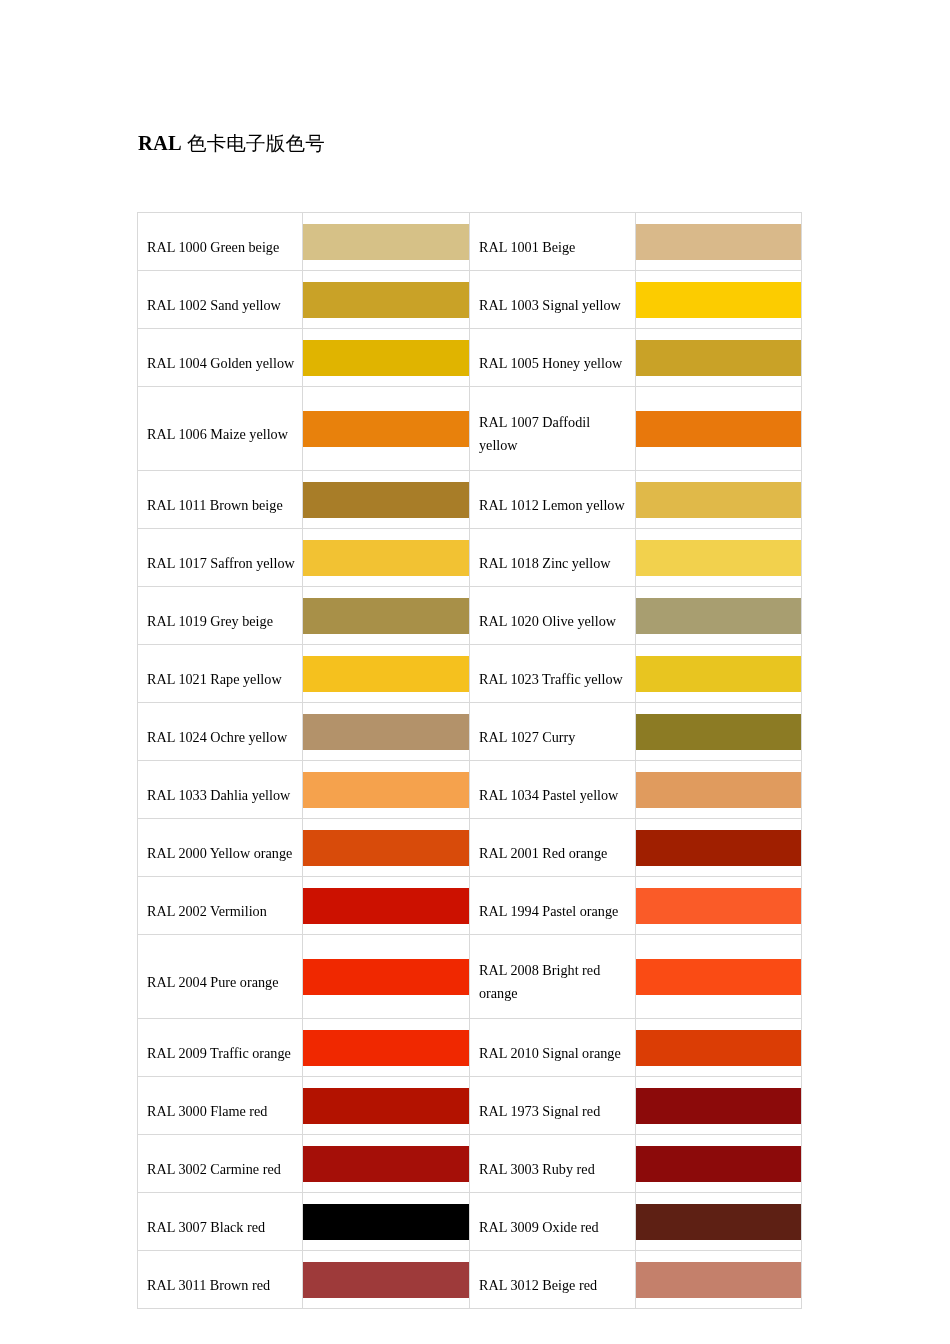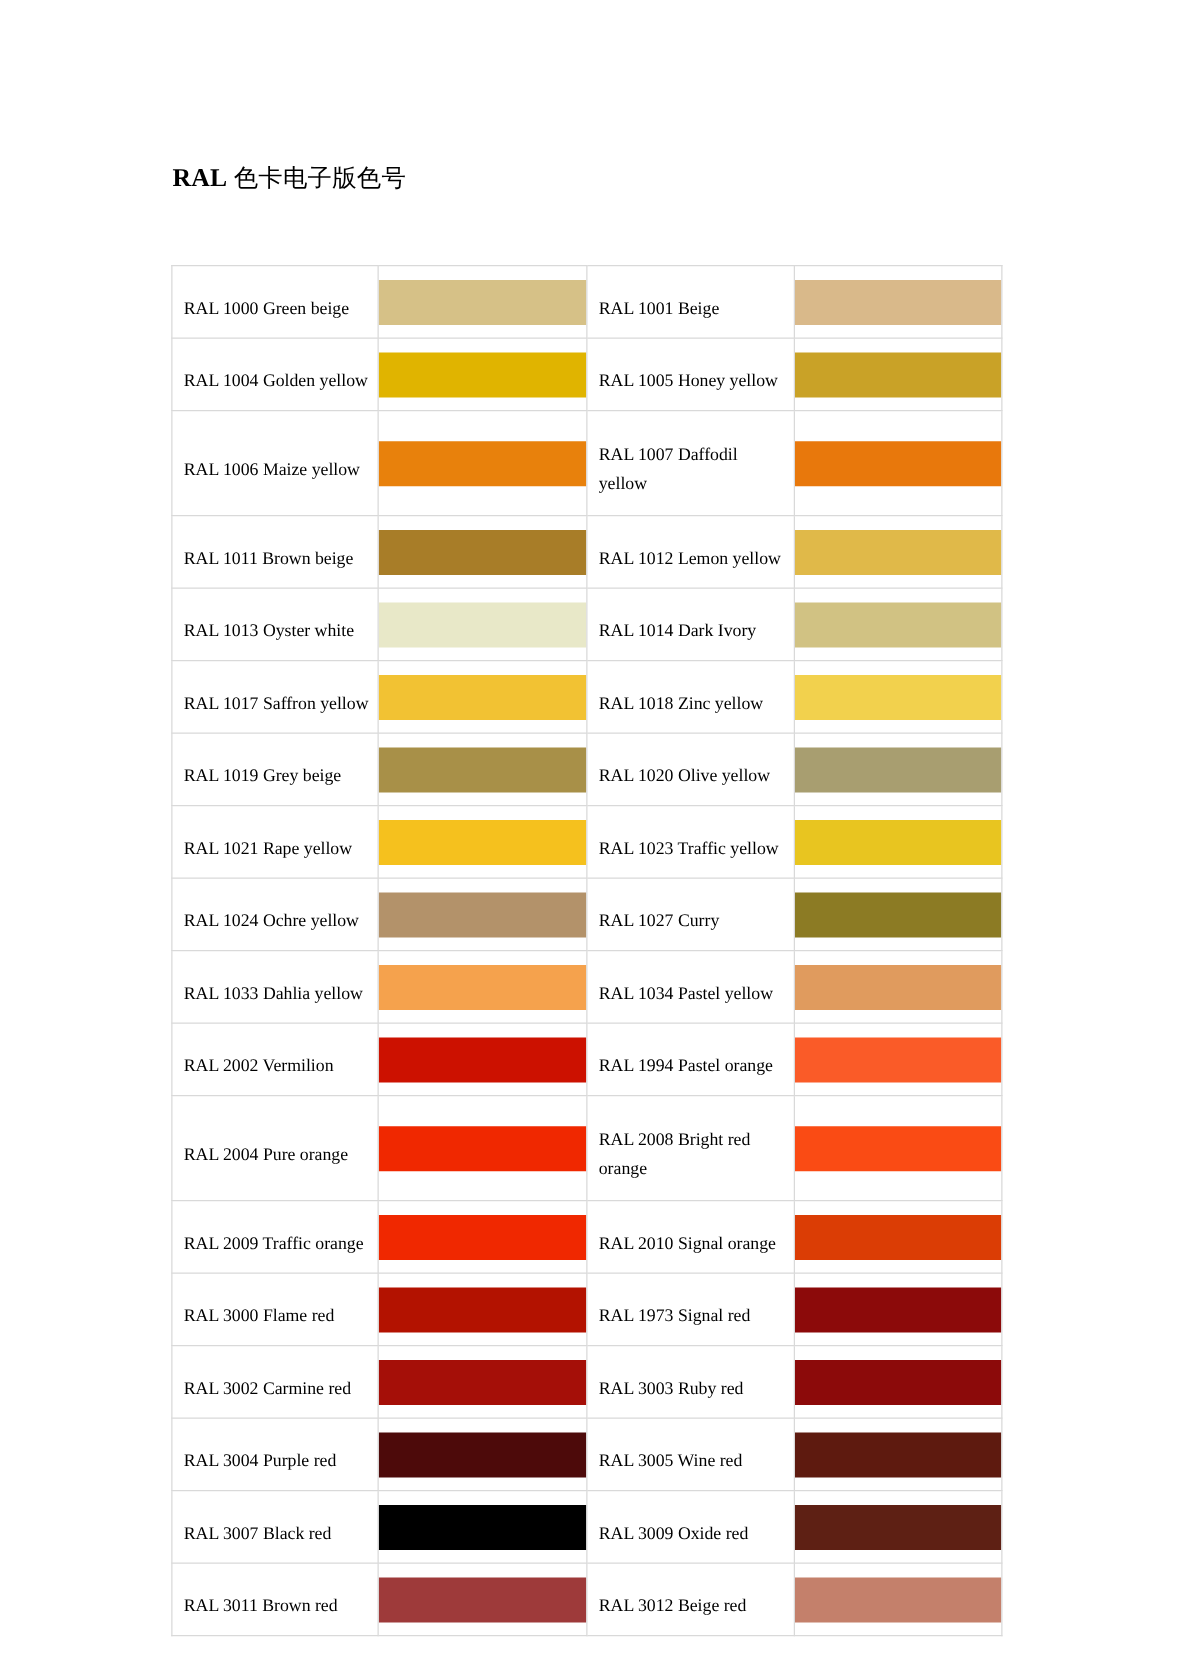--- a/index.html
+++ b/index.html
@@ -95,20 +95,30 @@
           <td class="name-cell">RAL 1000 Green beige</td>
           <td class="swatch-cell">
             <span class="swatch" style="background: rgb(214, 193, 135);"></span>
           </td>
           <td class="name-cell">RAL 1001 Beige</td>
           <td class="swatch-cell">
             <span class="swatch" style="background: rgb(217, 185, 138);"></span>
           </td>
         </tr>
         <tr class="r-norm">
+          <td class="name-cell">RAL 1002 Sand yellow</td>
+          <td class="swatch-cell">
+            <span class="swatch" style="background: rgb(201, 162, 39);"></span>
+          </td>
+          <td class="name-cell">RAL 1003 Signal yellow</td>
+          <td class="swatch-cell">
+            <span class="swatch" style="background: rgb(252, 204, 0);"></span>
+          </td>
+        </tr>
+        <tr class="r-norm">
           <td class="name-cell">RAL 1004 Golden yellow</td>
           <td class="swatch-cell">
             <span class="swatch" style="background: rgb(224, 180, 0);"></span>
           </td>
           <td class="name-cell">RAL 1005 Honey yellow</td>
           <td class="swatch-cell">
             <span class="swatch" style="background: rgb(201, 162, 39);"></span>
           </td>
         </tr>
         <tr class="r-tall">
@@ -125,30 +135,20 @@
           <td class="name-cell">RAL 1011 Brown beige</td>
           <td class="swatch-cell">
             <span class="swatch" style="background: rgb(168, 125, 40);"></span>
           </td>
           <td class="name-cell">RAL 1012 Lemon yellow</td>
           <td class="swatch-cell">
             <span class="swatch" style="background: rgb(224, 185, 73);"></span>
           </td>
         </tr>
         <tr class="r-norm">
-          <td class="name-cell">RAL 1013 Oyster white</td>
-          <td class="swatch-cell">
-            <span class="swatch" style="background: rgb(232, 232, 200);"></span>
-          </td>
-          <td class="name-cell">RAL 1014 Dark Ivory</td>
-          <td class="swatch-cell">
-            <span class="swatch" style="background: rgb(209, 194, 131);"></span>
-          </td>
-        </tr>
-        <tr class="r-norm">
           <td class="name-cell">RAL 1017 Saffron yellow</td>
           <td class="swatch-cell">
             <span class="swatch" style="background: rgb(242, 194, 51);"></span>
           </td>
           <td class="name-cell">RAL 1018 Zinc yellow</td>
           <td class="swatch-cell">
             <span class="swatch" style="background: rgb(242, 209, 77);"></span>
           </td>
         </tr>
         <tr class="r-norm">
@@ -182,20 +182,30 @@
           </td>
         </tr>
         <tr class="r-norm">
           <td class="name-cell">RAL 1033 Dahlia yellow</td>
           <td class="swatch-cell">
             <span class="swatch" style="background: rgb(245, 162, 77);"></span>
           </td>
           <td class="name-cell">RAL 1034 Pastel yellow</td>
           <td class="swatch-cell">
             <span class="swatch" style="background: rgb(224, 155, 94);"></span>
+          </td>
+        </tr>
+        <tr class="r-norm">
+          <td class="name-cell">RAL 2000 Yellow orange</td>
+          <td class="swatch-cell">
+            <span class="swatch" style="background: rgb(216, 75, 10);"></span>
+          </td>
+          <td class="name-cell">RAL 2001 Red orange</td>
+          <td class="swatch-cell">
+            <span class="swatch" style="background: rgb(160, 31, 0);"></span>
           </td>
         </tr>
         <tr class="r-norm">
           <td class="name-cell">RAL 2002 Vermilion</td>
           <td class="swatch-cell">
             <span class="swatch" style="background: rgb(204, 17, 0);"></span>
           </td>
           <td class="name-cell">RAL 1994 Pastel orange</td>
           <td class="swatch-cell">
             <span class="swatch" style="background: rgb(250, 91, 40);"></span>
@@ -235,30 +245,20 @@
           <td class="name-cell">RAL 3002 Carmine red</td>
           <td class="swatch-cell">
             <span class="swatch" style="background: rgb(165, 15, 8);"></span>
           </td>
           <td class="name-cell">RAL 3003 Ruby red</td>
           <td class="swatch-cell">
             <span class="swatch" style="background: rgb(140, 10, 10);"></span>
           </td>
         </tr>
         <tr class="r-norm">
-          <td class="name-cell">RAL 3004 Purple red</td>
-          <td class="swatch-cell">
-            <span class="swatch" style="background: rgb(77, 10, 10);"></span>
-          </td>
-          <td class="name-cell">RAL 3005 Wine red</td>
-          <td class="swatch-cell">
-            <span class="swatch" style="background: rgb(94, 26, 15);"></span>
-          </td>
-        </tr>
-        <tr class="r-norm">
           <td class="name-cell">RAL 3007 Black red</td>
           <td class="swatch-cell">
             <span class="swatch" style="background: rgb(0, 0, 0);"></span>
           </td>
           <td class="name-cell">RAL 3009 Oxide red</td>
           <td class="swatch-cell">
             <span class="swatch" style="background: rgb(94, 32, 20);"></span>
           </td>
         </tr>
         <tr class="r-norm">

